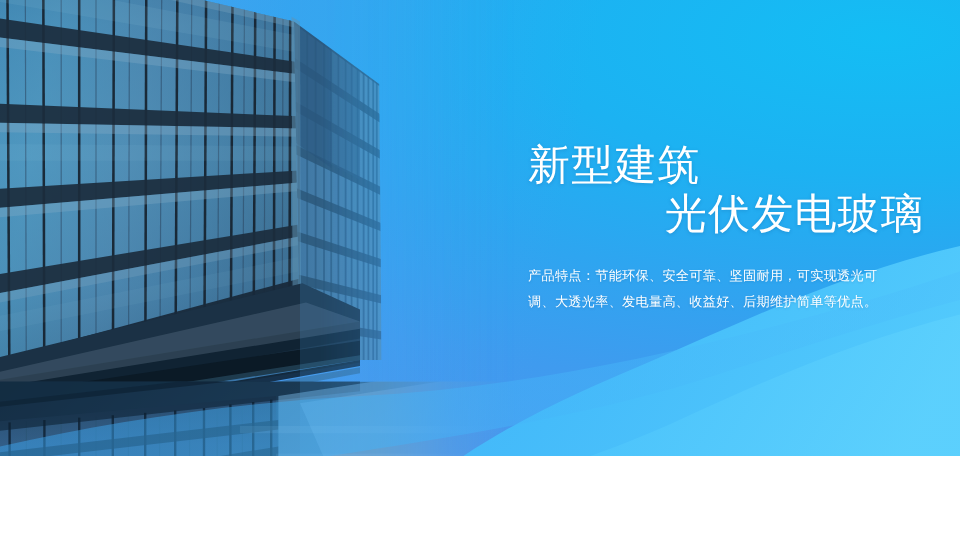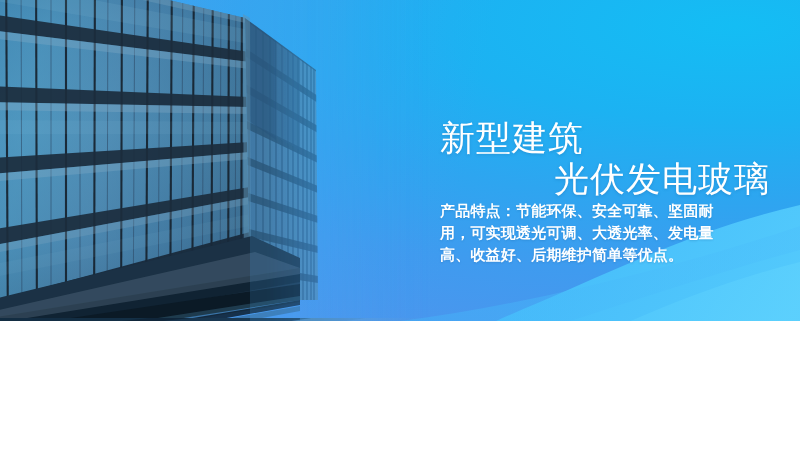--- a/index.html
+++ b/index.html
@@ -1,21 +1,21 @@
 <!DOCTYPE html>
 <html><head>
 <meta charset="utf-8">
 <style>
   * { margin:0; padding:0; box-sizing:border-box; }
   html,body { width:800px; height:450px; overflow:hidden; background:#fff; }
   body { font-family:"DejaVu Sans","Liberation Sans",sans-serif; }
 
   #poster {
     position:relative;
-    width:800px; height:321px;
+    width:800px; height:380px;
     overflow:hidden;
     background:linear-gradient(115deg,#3f9bef 0%,#2fa9f4 28%,#1fb6f6 52%,#16bdf5 72%,#18b9ee 100%);
   }
 
   
   .sky-base{
     position:absolute; inset:0;
     background:
       radial-gradient(120% 100% at 92% 8%, #14bdf4 0%, #1cb2f2 30%, #2ea5f0 55%, #3f9bef 78%, #4a96ee 100%);
   }
@@ -44,23 +44,24 @@
   .title{
     font-size:35px;
     line-height:41px;
     font-weight:400;
     letter-spacing:1px;
     text-shadow:0 1px 3px rgba(20,80,140,.25);
     white-space:nowrap;
   }
   .title .l2{ display:block;text-align:right; }
   .desc{
-    font-size:15px;
+    margin-top:19px;
+    font-size:11px;
     line-height:22px;
-    font-weight:700;
+    font-weight:400;
     letter-spacing:.2px;
     width:300px;
     text-shadow:0 1px 2px rgba(20,80,140,.22);
   }
 </style>
 </head>
 <body>
 
 <div id="poster">
 

